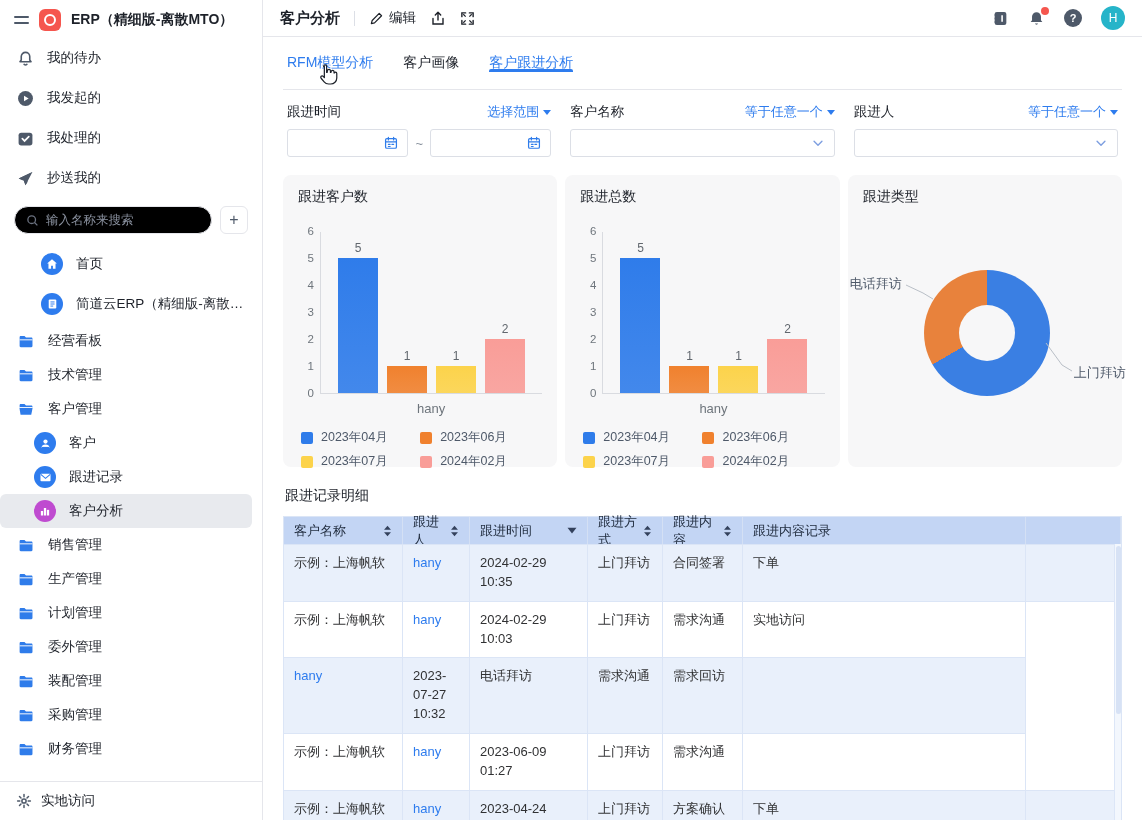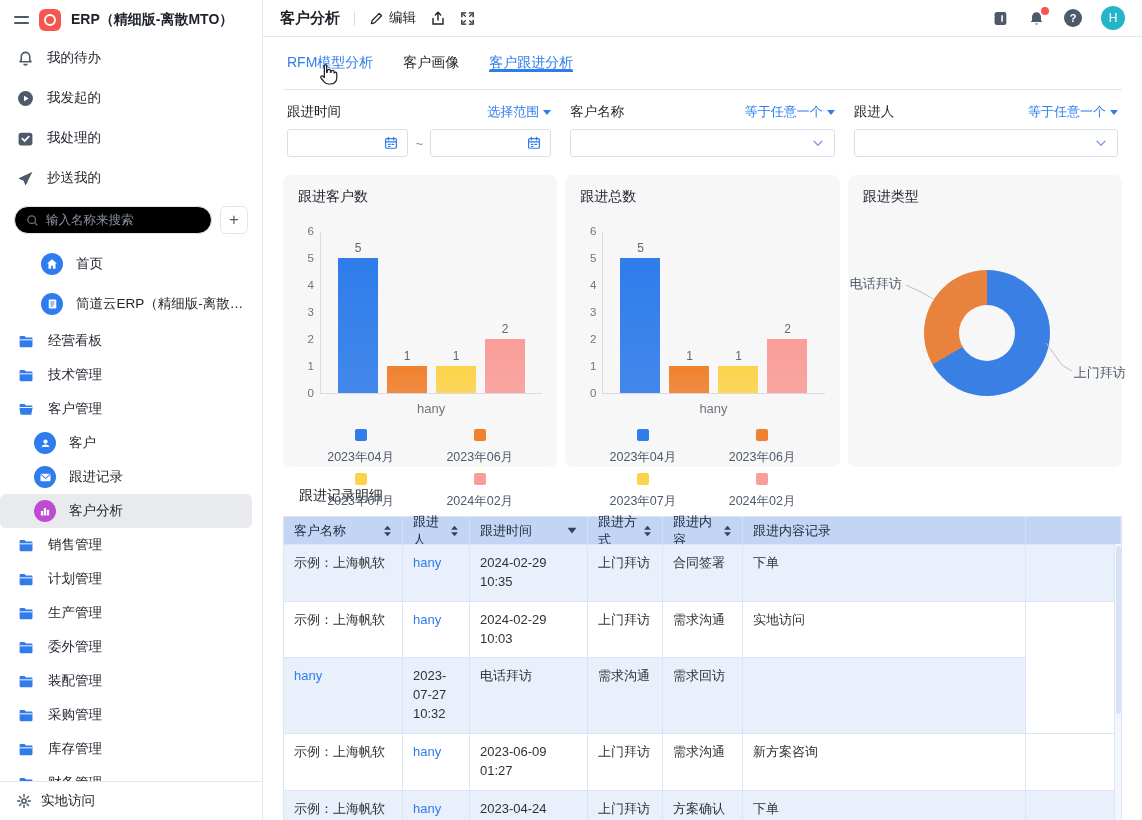--- a/index.html
+++ b/index.html
@@ -64,29 +64,29 @@
 
   .bchart { display:flex; margin-top:26px; }
   .yax { width:22px; position:relative; height:162px; flex:none; }
   .yax span { position:absolute; right:6px; font-size:11.5px; color:#6e757c; }
   .plot { flex:1; height:162px; position:relative; border-left:1px solid #d9dbe0; border-bottom:1px solid #d9dbe0; }
   .bars { position:absolute; left:0; right:0; bottom:0; top:0; display:flex; align-items:flex-end; justify-content:center; gap:9px; }
   .bar { width:40px; position:relative; }
   .bar b { position:absolute; top:-17px; left:0; right:0; text-align:center; font-size:12px; color:#61676e; font-weight:normal; }
   .xlab { text-align:center; font-size:13px; color:#6e757c; margin-top:7px; padding-left:22px; }
   .legend { display:grid; grid-template-columns:1fr 1fr; row-gap:7px; margin-top:13px; padding:0 3px; }
-  .lg-item { display:flex; align-items:center; gap:8px; font-size:12.5px; color:#4e5969;flex-direction:column; }
+  .lg-item { display:flex; align-items:center; gap:8px; font-size:12.5px; color:#4e5969; }
   .lg-sw { width:12px; height:12px; border-radius:2px; flex:none; }
 
   .donut { position:absolute; left:76px; top:95px; width:126px; height:126px; border-radius:50%; }
   .donut::after { content:""; position:absolute; left:50%; top:50%; width:56px; height:56px; margin:-28px 0 0 -28px; border-radius:50%; background:#f7f7f8; }
   .d-label { position:absolute; font-size:13px; color:#4e5969; white-space:nowrap; }
   .d-lines { position:absolute; inset:0; pointer-events:none; }
 
-  .table-title { font-size:14px; margin:20px 16px 11px; }
+  .table-title { font-size:14px; margin:20px 2px 11px; }
   .dtable { position:relative; border:1px solid #dbe5f6; width:845px; max-width:100%; background:#fff; }
   .trow { display:grid; grid-template-columns:119px 67px 118px 75px 80px 283px 1fr; }
   .th { background:#c3d5f4; height:27px; font-size:13px; color:#232f41; display:flex; align-items:center; justify-content:space-between; padding:0 10px; border-right:1px solid #d4e0f4; }
   .td { font-size:13px; color:#303133; padding:9px 10px; border-right:1px solid #dbe5f6; border-top:1px solid #dbe5f6; line-height:1.45; }
   .trow.stripe .td { background:#e9f0fb; }
   .td.link { color:#2e7cee; cursor:pointer; }
   .scrolltrack { position:absolute; top:27px; right:0; bottom:0; width:7px; background:#f3f7fd; border-left:1px solid #dce6f7; }
   .scrollthumb { width:5px; margin:2px 0 0 1px; height:168px; background:#d7e2f5; border-radius:3px; }
 
   .cursor { position:absolute; left:315px; top:62px; z-index:60; pointer-events:none; }
@@ -242,66 +242,57 @@
           </span>
           <span class="nav-label">销售管理</span>
         </div>
         <div class="nav-row">
           <span class="fic">
             <svg width="18" height="15" viewBox="0 0 16 16" fill="none">
               <path d="M1.2 3.2c0-.7.5-1.2 1.2-1.2h4l1.6 1.7h5.7c.7 0 1.2.5 1.2 1.2v8c0 .7-.5 1.2-1.2 1.2H2.4c-.7 0-1.2-.5-1.2-1.2z" fill="#2f7cea"></path>
               <path d="M1.2 5.6h13.6v1.2H1.2z" fill="#ffffff" opacity="0.85"></path>
             </svg>
           </span>
+          <span class="nav-label">生产管理</span>
+        </div>
+        <div class="nav-row">
+          <span class="fic">
+            <svg width="18" height="15" viewBox="0 0 16 16" fill="none">
+              <path d="M1.2 3.2c0-.7.5-1.2 1.2-1.2h4l1.6 1.7h5.7c.7 0 1.2.5 1.2 1.2v8c0 .7-.5 1.2-1.2 1.2H2.4c-.7 0-1.2-.5-1.2-1.2z" fill="#2f7cea"></path>
+              <path d="M1.2 5.6h13.6v1.2H1.2z" fill="#ffffff" opacity="0.85"></path>
+            </svg>
+          </span>
           <span class="nav-label">计划管理</span>
         </div>
         <div class="nav-row">
           <span class="fic">
             <svg width="18" height="15" viewBox="0 0 16 16" fill="none">
               <path d="M1.2 3.2c0-.7.5-1.2 1.2-1.2h4l1.6 1.7h5.7c.7 0 1.2.5 1.2 1.2v8c0 .7-.5 1.2-1.2 1.2H2.4c-.7 0-1.2-.5-1.2-1.2z" fill="#2f7cea"></path>
               <path d="M1.2 5.6h13.6v1.2H1.2z" fill="#ffffff" opacity="0.85"></path>
             </svg>
           </span>
-          <span class="nav-label">生产管理</span>
-        </div>
-        <div class="nav-row">
-          <span class="fic">
-            <svg width="18" height="15" viewBox="0 0 16 16" fill="none">
-              <path d="M1.2 3.2c0-.7.5-1.2 1.2-1.2h4l1.6 1.7h5.7c.7 0 1.2.5 1.2 1.2v8c0 .7-.5 1.2-1.2 1.2H2.4c-.7 0-1.2-.5-1.2-1.2z" fill="#2f7cea"></path>
-              <path d="M1.2 5.6h13.6v1.2H1.2z" fill="#ffffff" opacity="0.85"></path>
-            </svg>
-          </span>
           <span class="nav-label">委外管理</span>
         </div>
         <div class="nav-row">
           <span class="fic">
             <svg width="18" height="15" viewBox="0 0 16 16" fill="none">
               <path d="M1.2 3.2c0-.7.5-1.2 1.2-1.2h4l1.6 1.7h5.7c.7 0 1.2.5 1.2 1.2v8c0 .7-.5 1.2-1.2 1.2H2.4c-.7 0-1.2-.5-1.2-1.2z" fill="#2f7cea"></path>
               <path d="M1.2 5.6h13.6v1.2H1.2z" fill="#ffffff" opacity="0.85"></path>
             </svg>
           </span>
           <span class="nav-label">装配管理</span>
         </div>
         <div class="nav-row">
           <span class="fic">
             <svg width="18" height="15" viewBox="0 0 16 16" fill="none">
               <path d="M1.2 3.2c0-.7.5-1.2 1.2-1.2h4l1.6 1.7h5.7c.7 0 1.2.5 1.2 1.2v8c0 .7-.5 1.2-1.2 1.2H2.4c-.7 0-1.2-.5-1.2-1.2z" fill="#2f7cea"></path>
               <path d="M1.2 5.6h13.6v1.2H1.2z" fill="#ffffff" opacity="0.85"></path>
             </svg>
           </span>
           <span class="nav-label">采购管理</span>
-        </div>
-        <div class="nav-row">
-          <span class="fic">
-            <svg width="18" height="15" viewBox="0 0 16 16" fill="none">
-              <path d="M1.2 3.2c0-.7.5-1.2 1.2-1.2h4l1.6 1.7h5.7c.7 0 1.2.5 1.2 1.2v8c0 .7-.5 1.2-1.2 1.2H2.4c-.7 0-1.2-.5-1.2-1.2z" fill="#2f7cea"></path>
-              <path d="M1.2 5.6h13.6v1.2H1.2z" fill="#ffffff" opacity="0.85"></path>
-            </svg>
-          </span>
-          <span class="nav-label">库存管理</span>
         </div>
         <div class="nav-row">
           <span class="fic">
             <svg width="18" height="15" viewBox="0 0 16 16" fill="none">
               <path d="M1.2 3.2c0-.7.5-1.2 1.2-1.2h4l1.6 1.7h5.7c.7 0 1.2.5 1.2 1.2v8c0 .7-.5 1.2-1.2 1.2H2.4c-.7 0-1.2-.5-1.2-1.2z" fill="#2f7cea"></path>
               <path d="M1.2 5.6h13.6v1.2H1.2z" fill="#ffffff" opacity="0.85"></path>
             </svg>
           </span>
           <span class="nav-label">财务管理</span>
         </div>
@@ -620,21 +611,20 @@
             <div class="td">需求沟通</div>
             <div class="td">需求回访</div>
             <div class="td"></div>
           </div>
           <div class="trow">
             <div class="td">示例：上海帆软</div>
             <div class="td link">hany</div>
             <div class="td">2023-06-09 01:27</div>
             <div class="td">上门拜访</div>
             <div class="td">需求沟通</div>
-            <div class="td">新方案咨询</div>
             <div class="td"></div>
           </div>
           <div class="trow stripe">
             <div class="td">示例：上海帆软</div>
             <div class="td link">hany</div>
             <div class="td">2023-04-24 14:50</div>
             <div class="td">上门拜访</div>
             <div class="td">方案确认</div>
             <div class="td">下单</div>
             <div class="td"></div>

